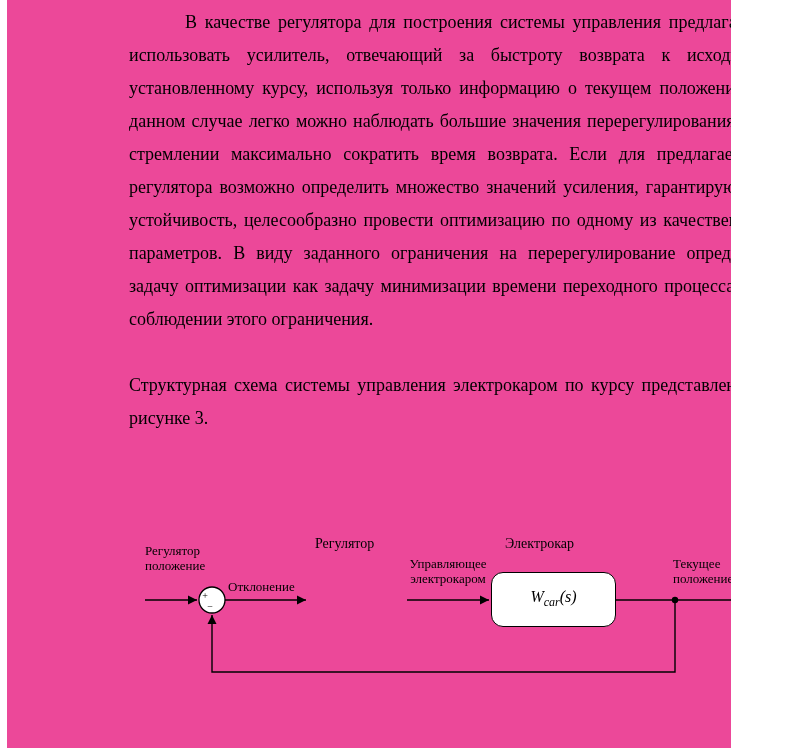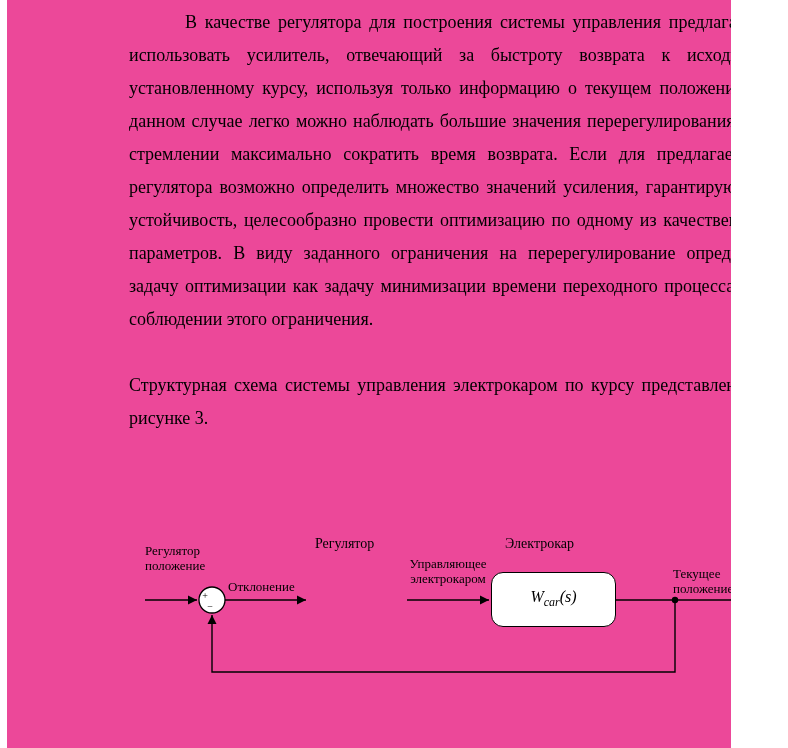--- a/index.html
+++ b/index.html
@@ -110,21 +110,21 @@
       <line x1="608" y1="65" x2="745" y2="65" stroke="#000" stroke-width="1.4" marker-end="url(#arr)"></line>
 
       <circle cx="668" cy="65" r="3.2" fill="#000"></circle>
     </svg>
 
     <div class="dlabel" style="left:138px; top:8px; width:72px;">Регулятор положение</div>
     <div class="dlabel" style="left:221px; top:44px;">Отклонение</div>
     <div class="dtitle" style="left:308px; top:1px;">Регулятор</div>
     <div class="dlabel center" style="left:396px; top:21px; width:90px;">Управляющее электрокаром</div>
     <div class="dtitle" style="left:498px; top:1px;">Электрокар</div>
-    <div class="dlabel" style="left:666px; top:31px; width:80px;">Текущее положение</div>
+    <div class="dlabel" style="left:666px; top:21px; width:80px;">Текущее положение</div>
 
 
     <div class="block" style="left:484px; top:37px; width:125px; height:55px;border-radius:12px;">
       <span class="formula"><span>W</span><sub>car</sub><span>(s)</span></span>
     </div>
 
   </div>
 
 
 </div>

